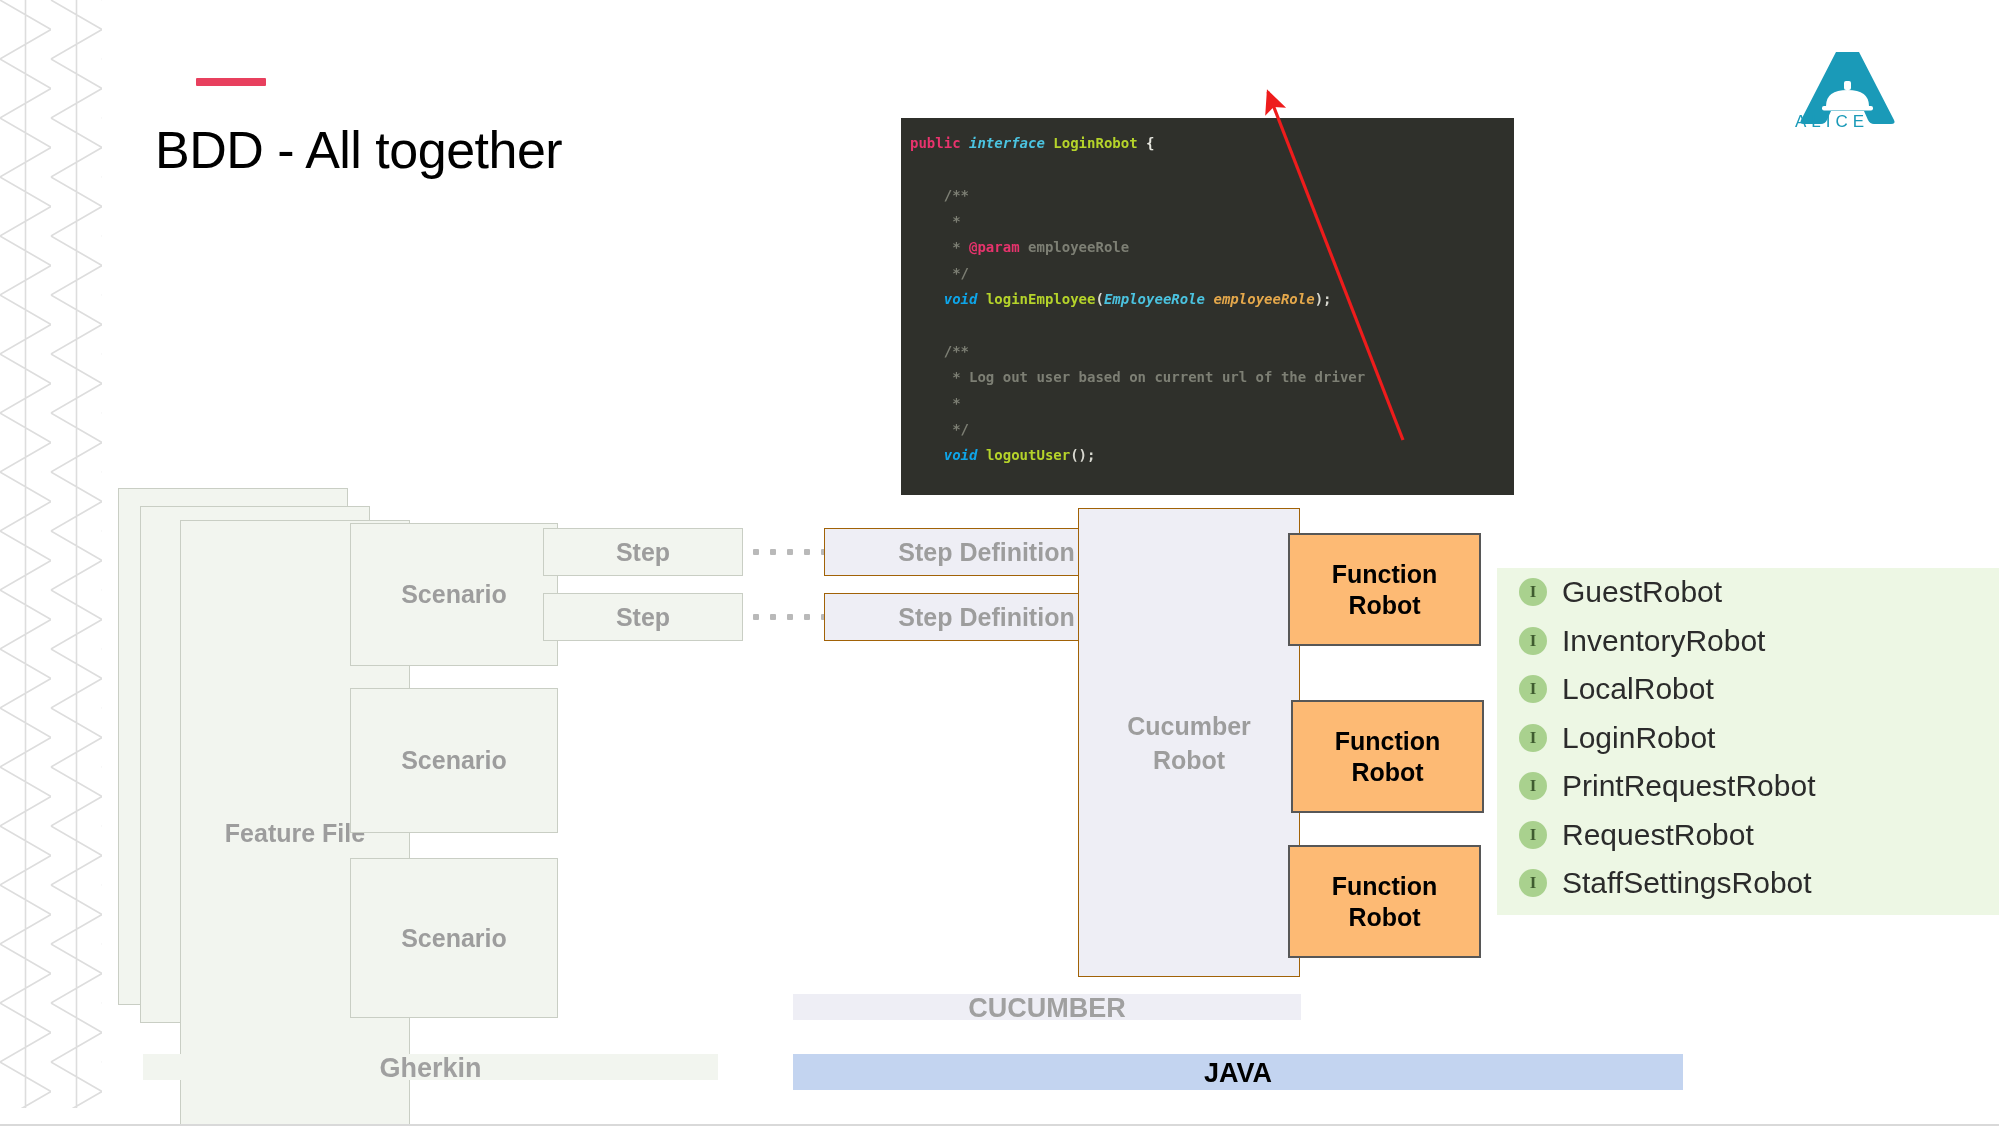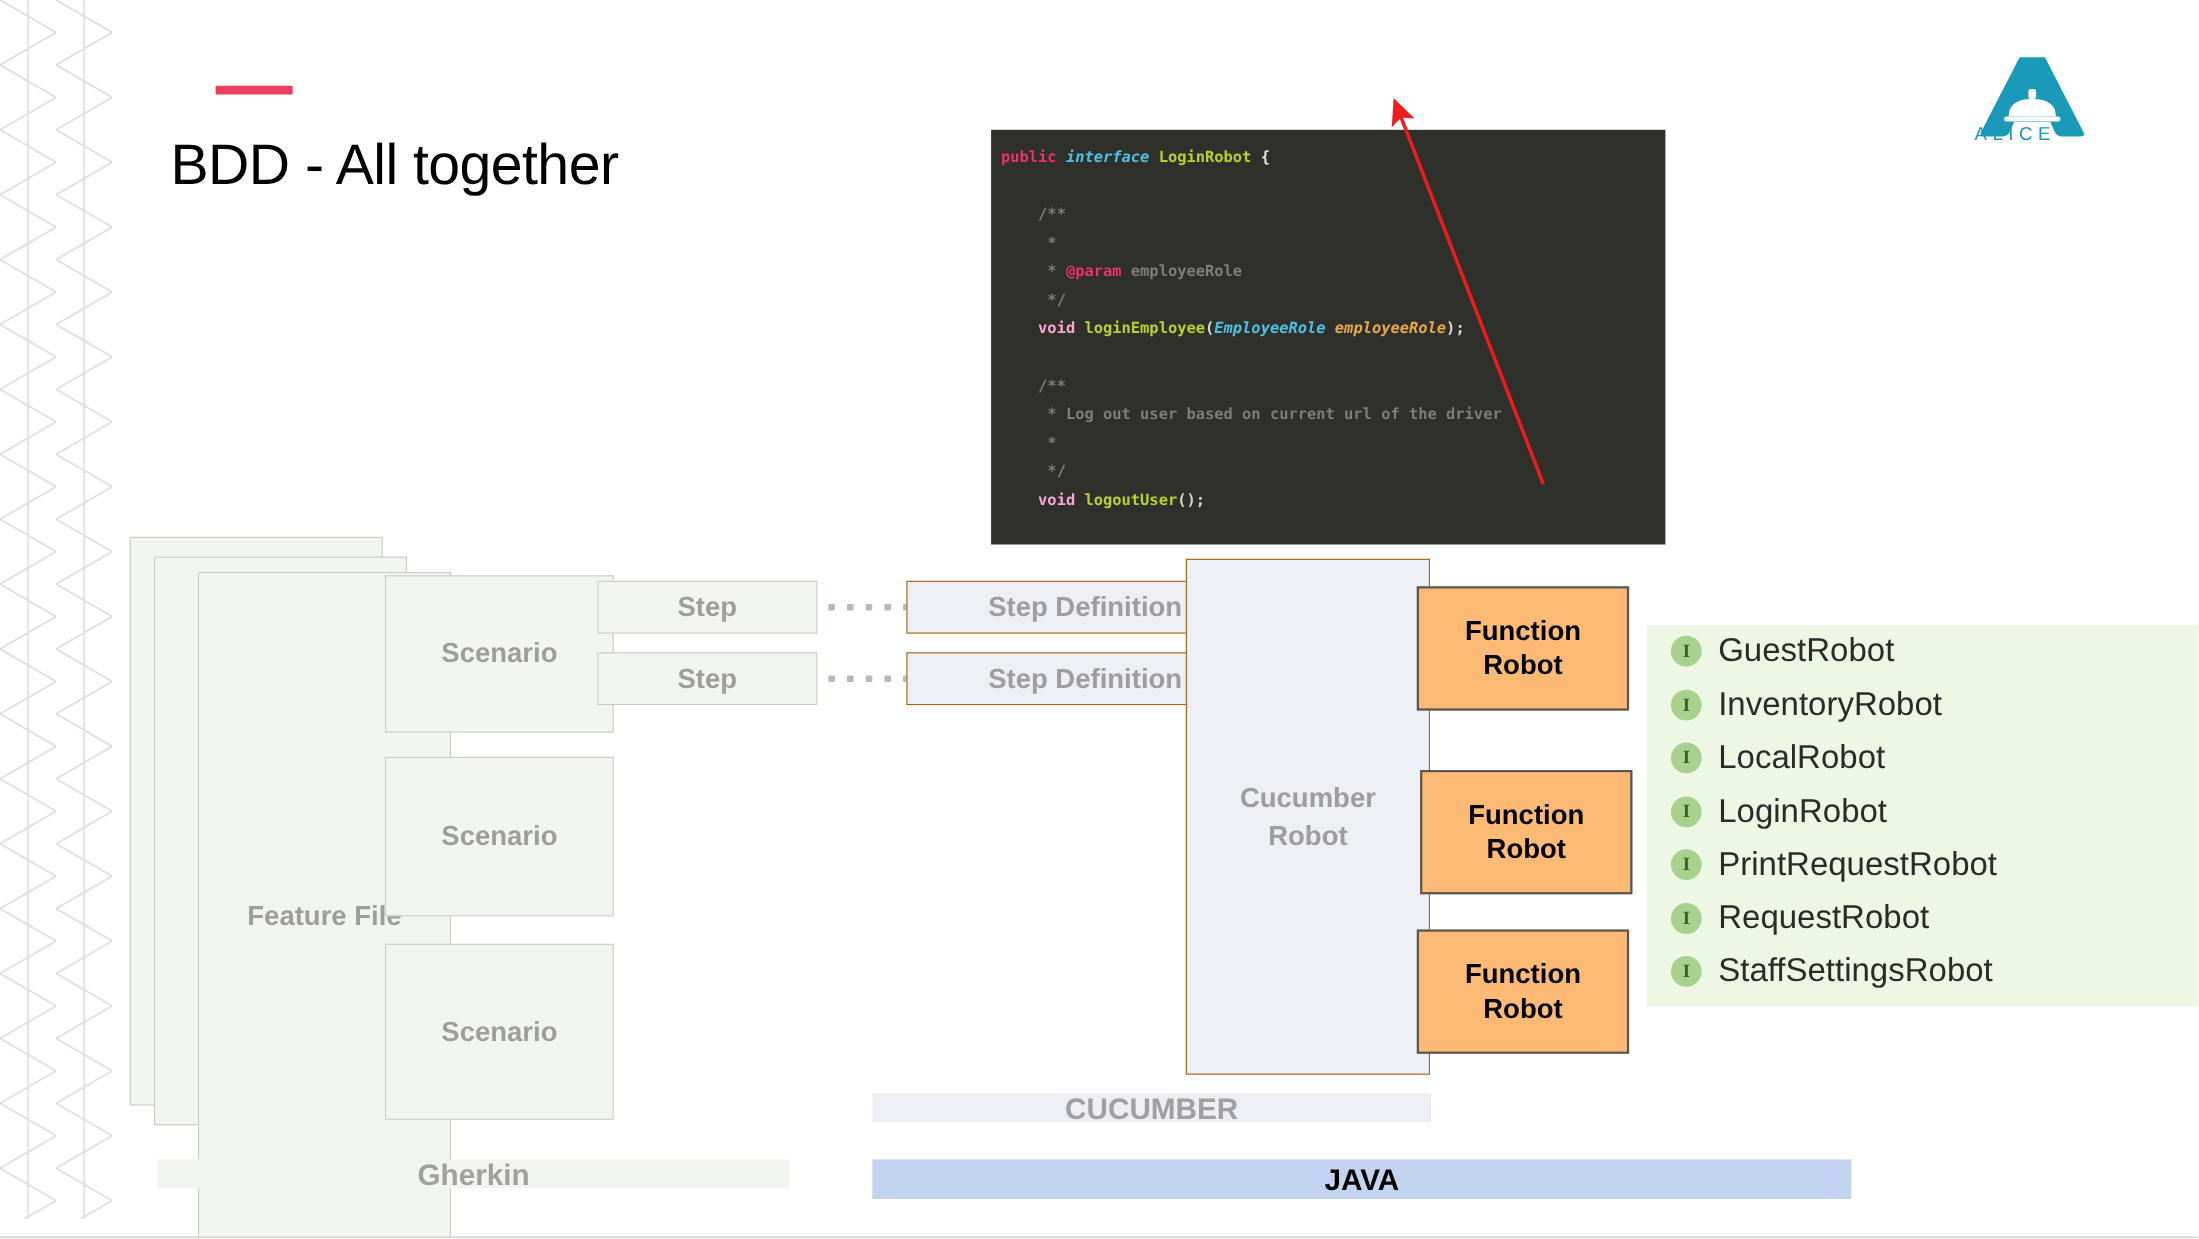--- a/index.html
+++ b/index.html
@@ -80,21 +80,21 @@
   #code-panel .ln {
     white-space: pre;
     padding-left: 9px;
   }
   .c-kw      { color: #e8336d; }
   .c-iface   { color: #4bc3e0; font-style: italic; }
   .c-type    { color: #b5d32a; }
   .c-brace   { color: #e6e6df; }
   .c-cmt     { color: #7d7f74; }
   .c-param   { color: #e8336d; }
-  .c-void    { color: #f9a8d4; }
+  .c-void    { color: #0ea5e9; font-style: italic; }
   .c-fn      { color: #b5d32a; }
   .c-argt    { color: #4bc3e0; font-style: italic; }
   .c-arg     { color: #e5a84b; font-style: italic; }
   .c-punc    { color: #d8d8d0; }
 
   
   #red-arrow {
     position: absolute;
     left: 1200px; top: 76px;
     width: 230px; height: 470px;

